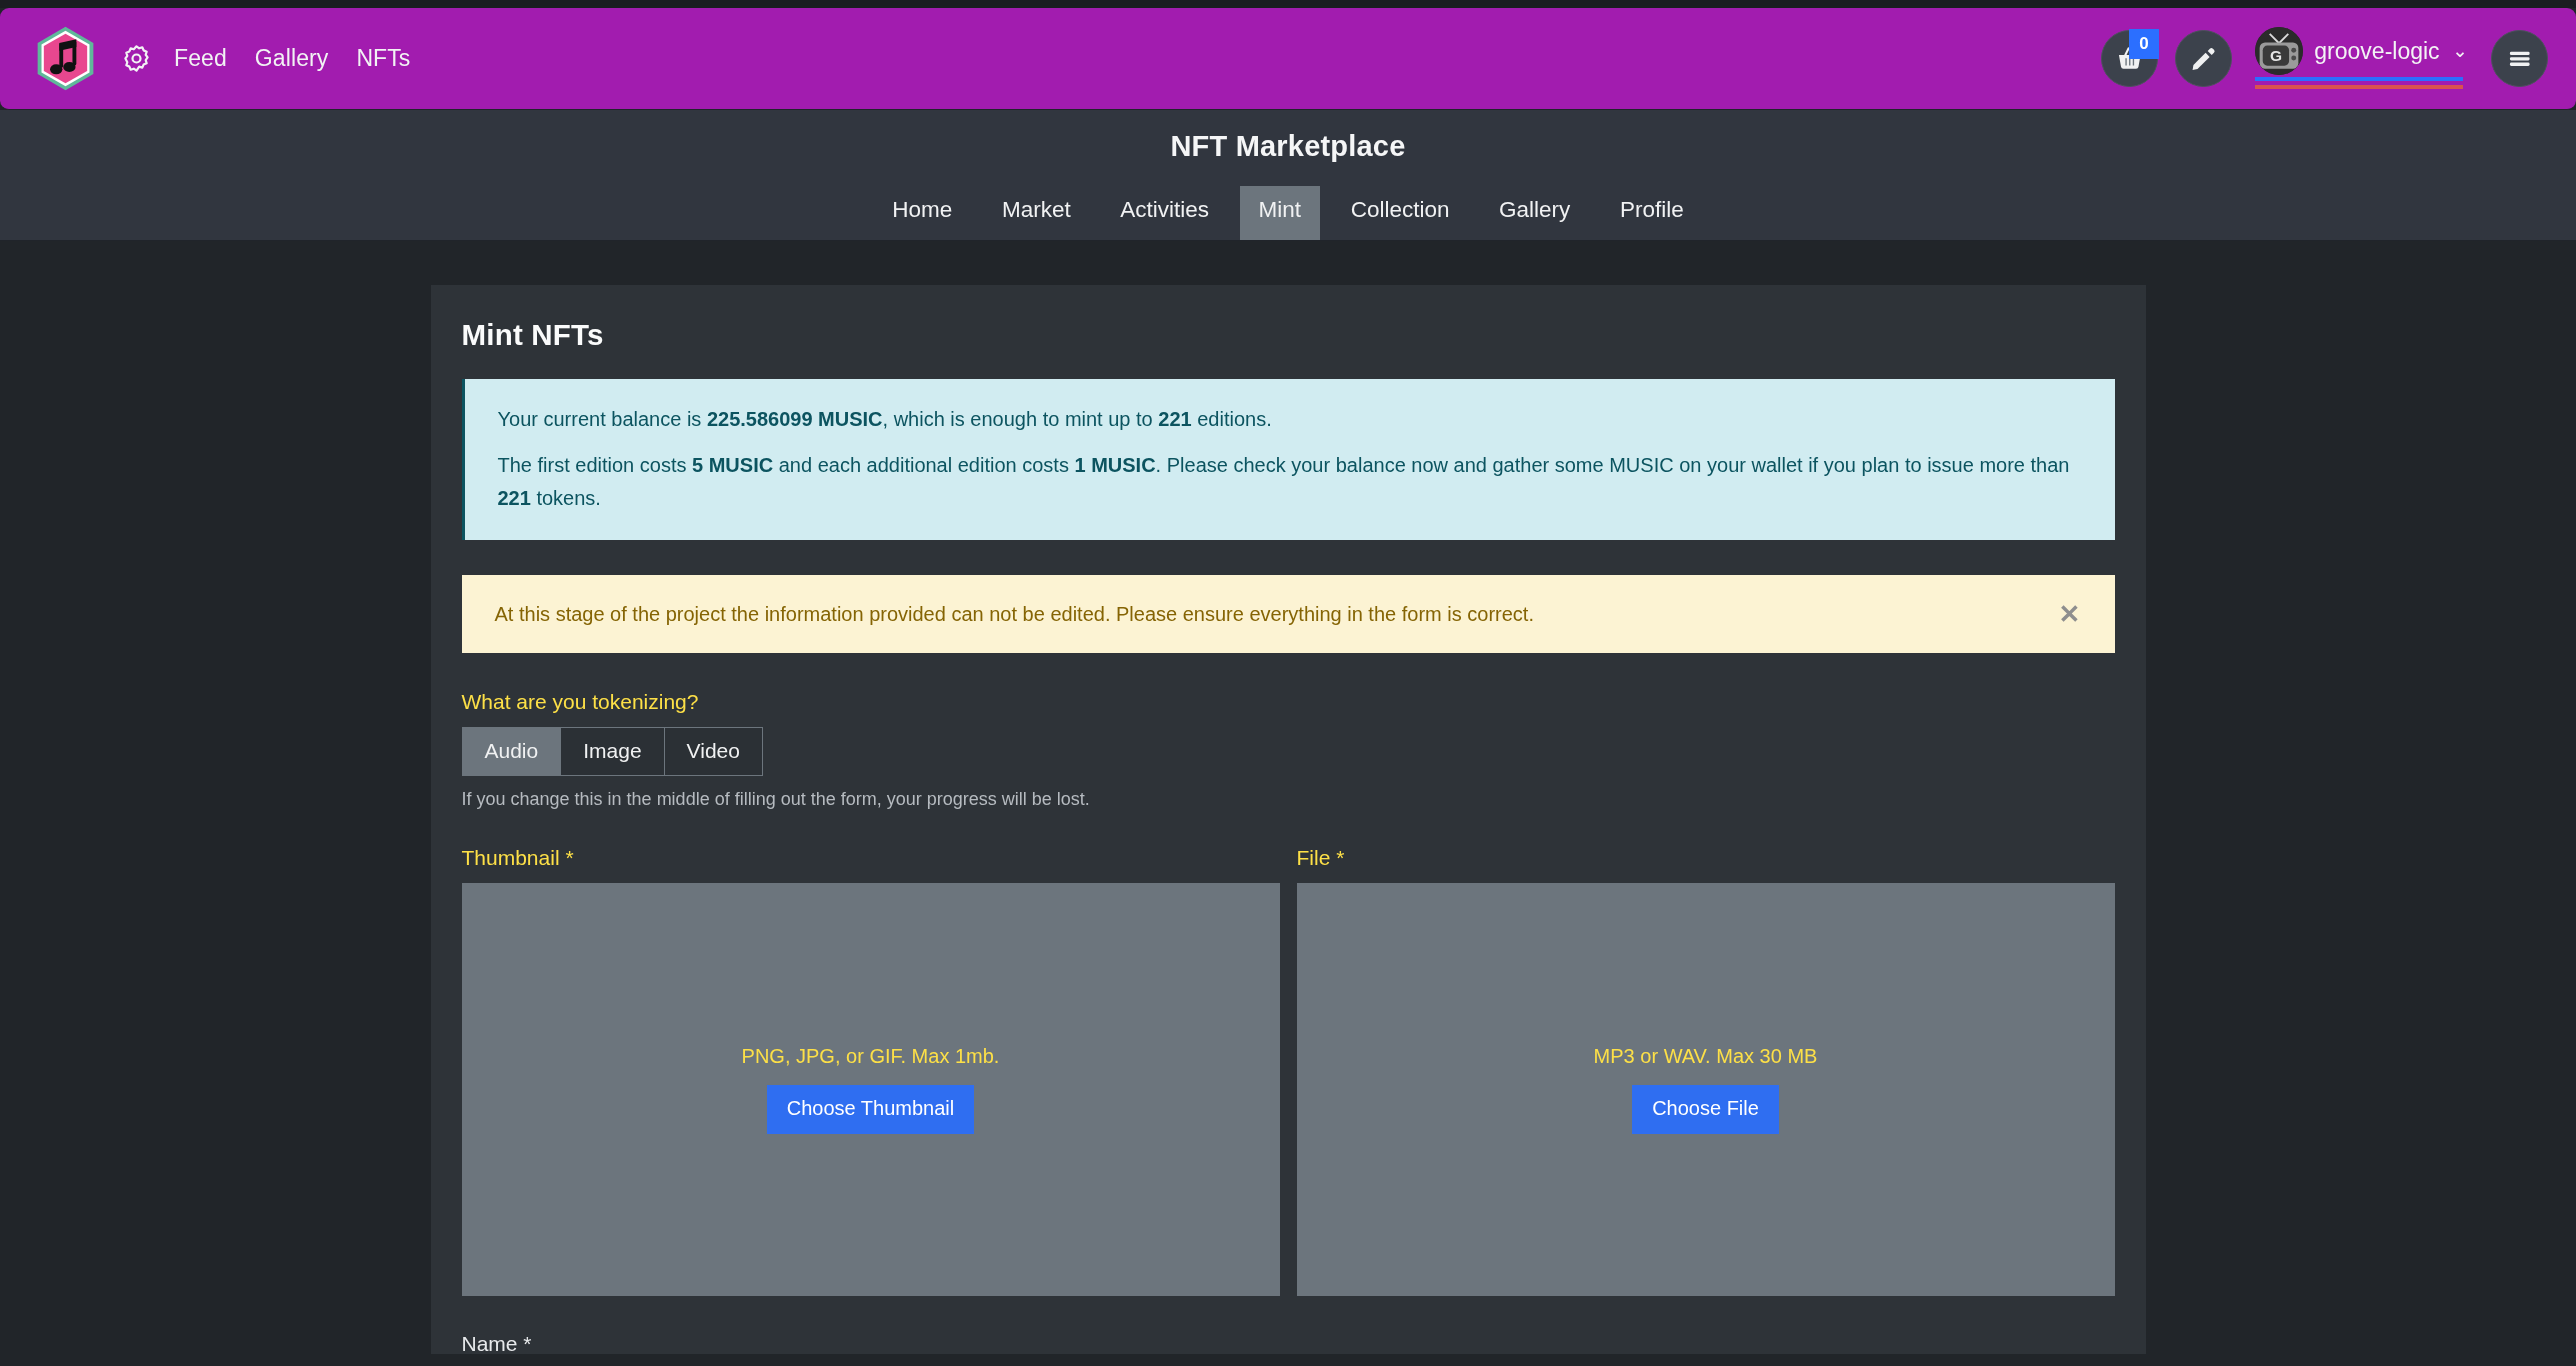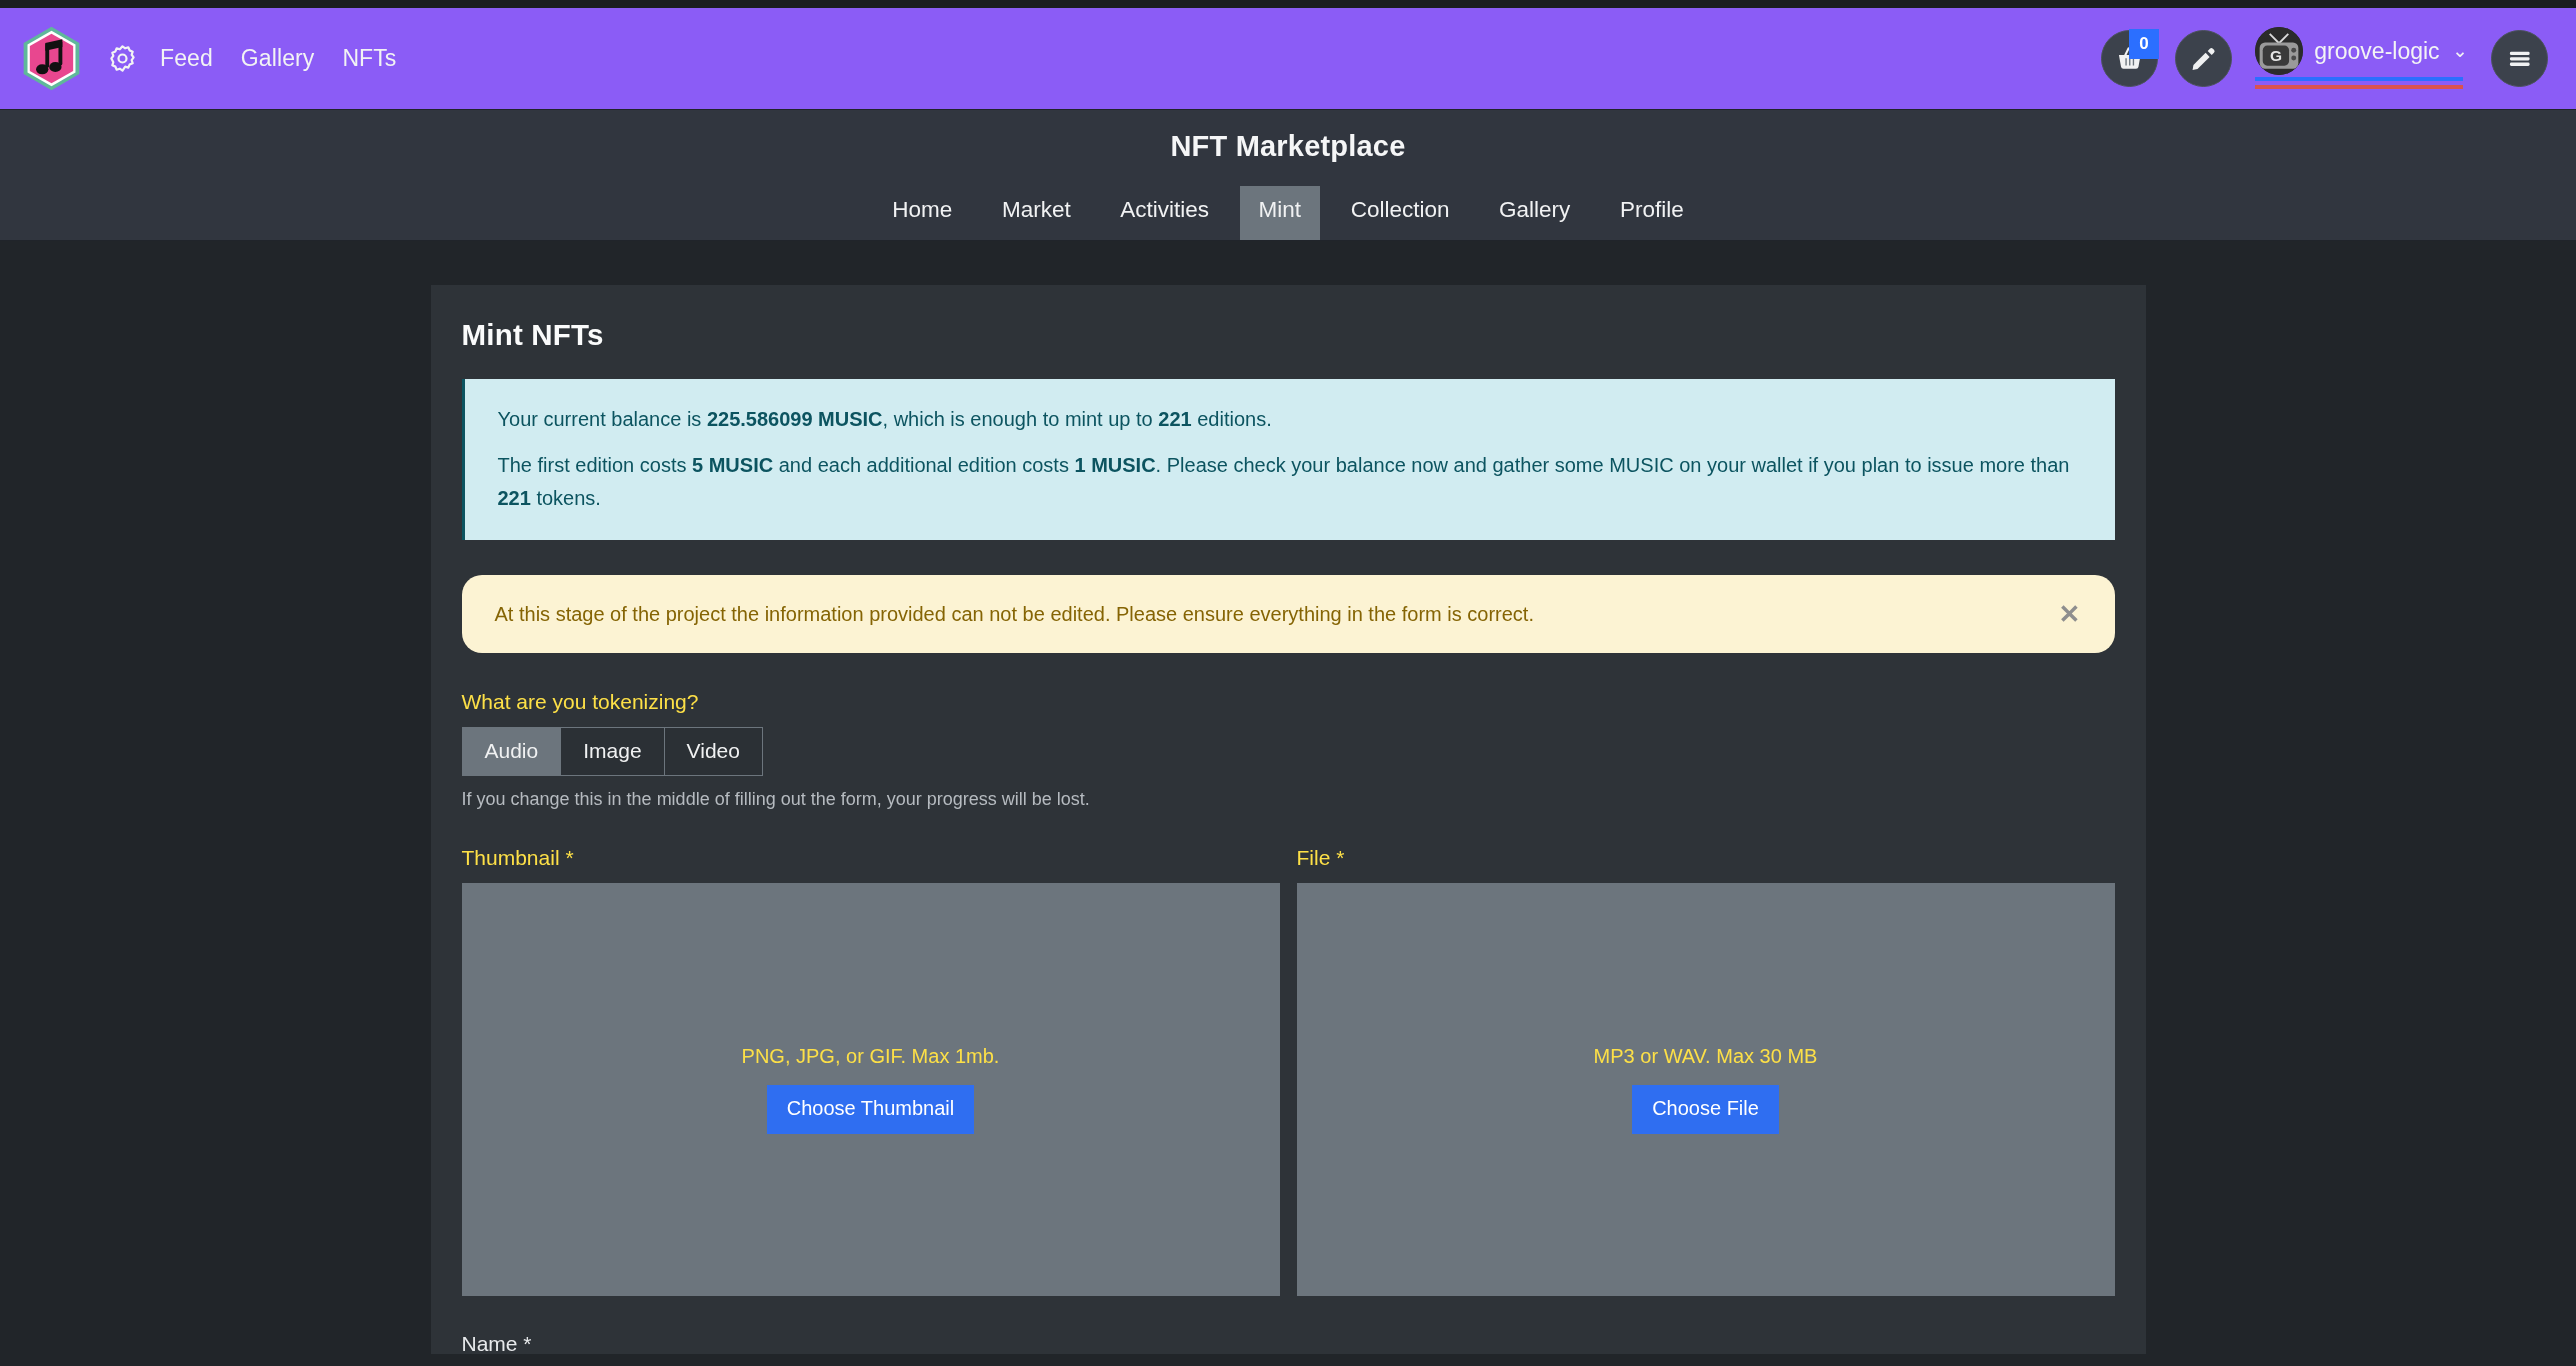--- a/index.html
+++ b/index.html
@@ -16,26 +16,27 @@
   
   .top-strip {
     height: 7.8px;
     background: #1b1d21;
     width: 100%;
   }
 
   
   .global-nav {
     height: 102px;
-    background: #8b5cf6;
+    background: #a21caf;
     display: flex;
     align-items: center;
-    padding: 0 28px 0 22px;
+    padding: 0 28px 0 36px;
     position: relative;
     border-bottom: 0.8px solid #20242a;
+    border-radius: 9px;
   }
   .brand-logo {
     width: 59px; height: 65px;
     position: relative;
     flex: 0 0 auto;
     margin-right: 23px;
   }
   .hexagon {
     width: 59px; height: 65px;
     display: block;
@@ -181,21 +182,20 @@
   .alert-info p + p { margin-top: 14px; }
   .alert-info b { font-weight: 700; }
   .alert-warning {
     background: #fcf3d3;
     color: #856404;
     display: flex;
     align-items: center;
     justify-content: space-between;
     padding: 23px 29.5px 23px 33px;
     margin-bottom: 37px;
-    border-radius: 20px;
   }
   .alert-close {
     color: #8e8e8e;
     font-size: 26px;
     line-height: 1;
     cursor: pointer;
     font-weight: 700;
     padding: 0 4.7px;
     flex: 0 0 auto;
     margin-left: 23px;

